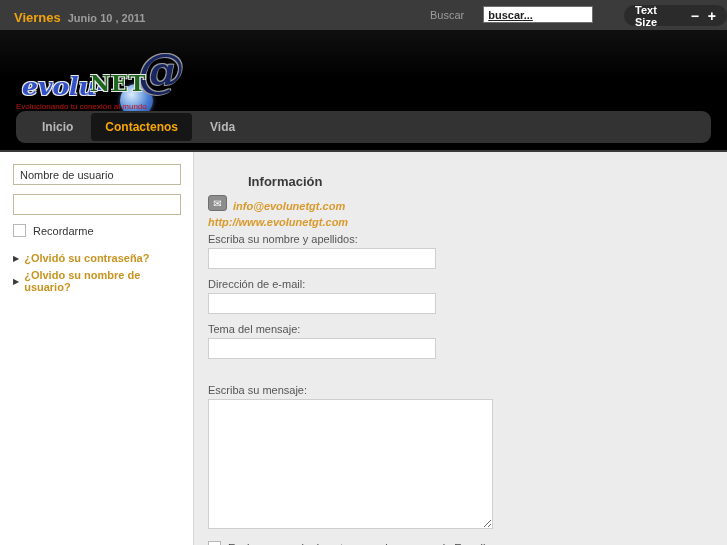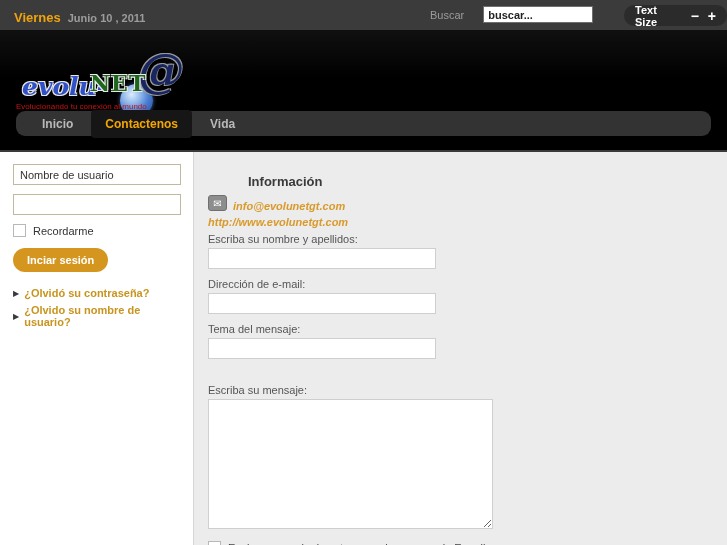--- a/index.html
+++ b/index.html
@@ -7,21 +7,21 @@
   .page { position:relative; width:727px; height:545px; overflow:hidden; background:#ececec; }
 
   
   .topbar { position:absolute; top:0; left:0; width:727px; height:30px; background:#3b3b3b; }
   .date-group { position:absolute; left:14px; top:8px; white-space:nowrap; }
   .date-day { color:#f0a30a; font-weight:bold; font-size:13px; }
   .date-rest { color:#9c9c9c; font-size:11px; font-weight:bold; margin-left:7px; }
   .search-group { position:absolute; left:430px; top:6px; display:flex; align-items:center;gap:13px; }
   .search-label { color:#9c9c9c; font-size:11px; }
   .search-input { width:110px; height:17px; margin-left:6px; border:1px solid #6e6e6e; background:#fff;
-                  font-family:"Liberation Sans", sans-serif; font-size:11px; font-weight:bold; color:#222; padding:1px 4px; }
+                  font-family:"Liberation Sans", sans-serif; font-size:11px; font-weight:bold; color:#222; padding:1px 4px;text-decoration:underline; }
   .textsize-group { position:absolute; left:624px; top:5px; height:21px; background:#2b2b2b;
                     border-radius:11px; display:flex; align-items:center; padding:0 11px; }
   .textsize-label { color:#fff; font-weight:bold; font-size:11px; }
   .ts-btn { color:#fff; font-weight:bold; font-size:14px; line-height:14px; margin-left:9px; cursor:pointer; }
 
   
   .header { position:absolute; top:30px; left:0; width:727px; height:122px;
             background:linear-gradient(#101010, #000 40%); border-bottom:2px solid #3a3a3a; }
   .logo { position:absolute; left:14px; top:20px; width:190px; height:66px; }
   .logo-evolu { position:absolute; left:0; top:22px; font-family:"DejaVu Serif", serif; font-style:italic; font-weight:bold;
@@ -31,21 +31,21 @@
               font-size:22px; letter-spacing:1px; color:#1e651e;
               text-shadow:-1px -1px 0 #e8e8e8, 1px -1px 0 #e8e8e8, -1px 1px 0 #e8e8e8, 1px 1px 0 #e8e8e8; }
   .logo-globe { position:absolute; left:106px; top:34px; width:33px; height:33px; border-radius:50%;
                 background:radial-gradient(circle at 35% 32%, #dcecff 0%, #8fb6e8 30%, #4a7fd4 55%, #1d3f8f 100%);
                 box-shadow:0 0 4px rgba(120,160,255,.55); }
   .logo-at { position:absolute; left:124px; top:-6px; font-family:"DejaVu Serif", serif; font-style:italic; font-weight:bold;
              font-size:46px; color:#18255f;
              text-shadow:-1px -1px 0 #9a9a9a, 1px -1px 0 #9a9a9a, -1px 1px 0 #9a9a9a, 2px 2px 1px #000; }
   .logo-tagline { position:absolute; left:2px; top:52px; font-size:8px; font-weight:normal; color:#cc1111; white-space:nowrap; }
 
-  .navbar { position:absolute; left:16px; top:81px; width:695px; height:25px; background:#333;
+  .navbar { position:absolute; left:16px; top:81px; width:695px; height:32px; background:#333;
             border-radius:9px; display:flex; align-items:center; padding-left:12px; }
   .nav-item { font-size:12px; font-weight:bold; color:#b9b9b9; padding:7px 14px; margin-right:4px;
               border-radius:4px; cursor:pointer; }
   .nav-item.active { background:#161616; color:#f5a700; }
 
   
   .content { position:absolute; top:152px; left:0; width:610px; height:393px; }
   .sidebar { position:absolute; left:0; top:0; width:194px; height:393px; background:#fff;
              border-right:1px solid #d6d6d6; padding:12px 13px; }
   .login-input { display:block; width:168px; height:21px; border:1px solid #c2b89e; background:#fff;
@@ -115,21 +115,20 @@
 
   <div class="content">
 
     <div class="sidebar">
       <input class="login-input" type="text" value="Nombre de usuario" style="">
       <input class="login-input" type="password" style="">
       <div class="check-row">
         <span class="checkbox"></span>
         <span class="check-label">Recordarme</span>
       </div>
-      <button class="pill-btn">Inciar sesión</button>
       <div class="login-links">
         <div class="link-row">
           <span class="arrow-icon">▶</span>
           <a class="gold-link">¿Olvidó su contraseña?</a>
         </div>
         <div class="link-row">
           <span class="arrow-icon">▶</span>
           <a class="gold-link">¿Olvido su nombre de usuario?</a>
         </div>
       </div>

